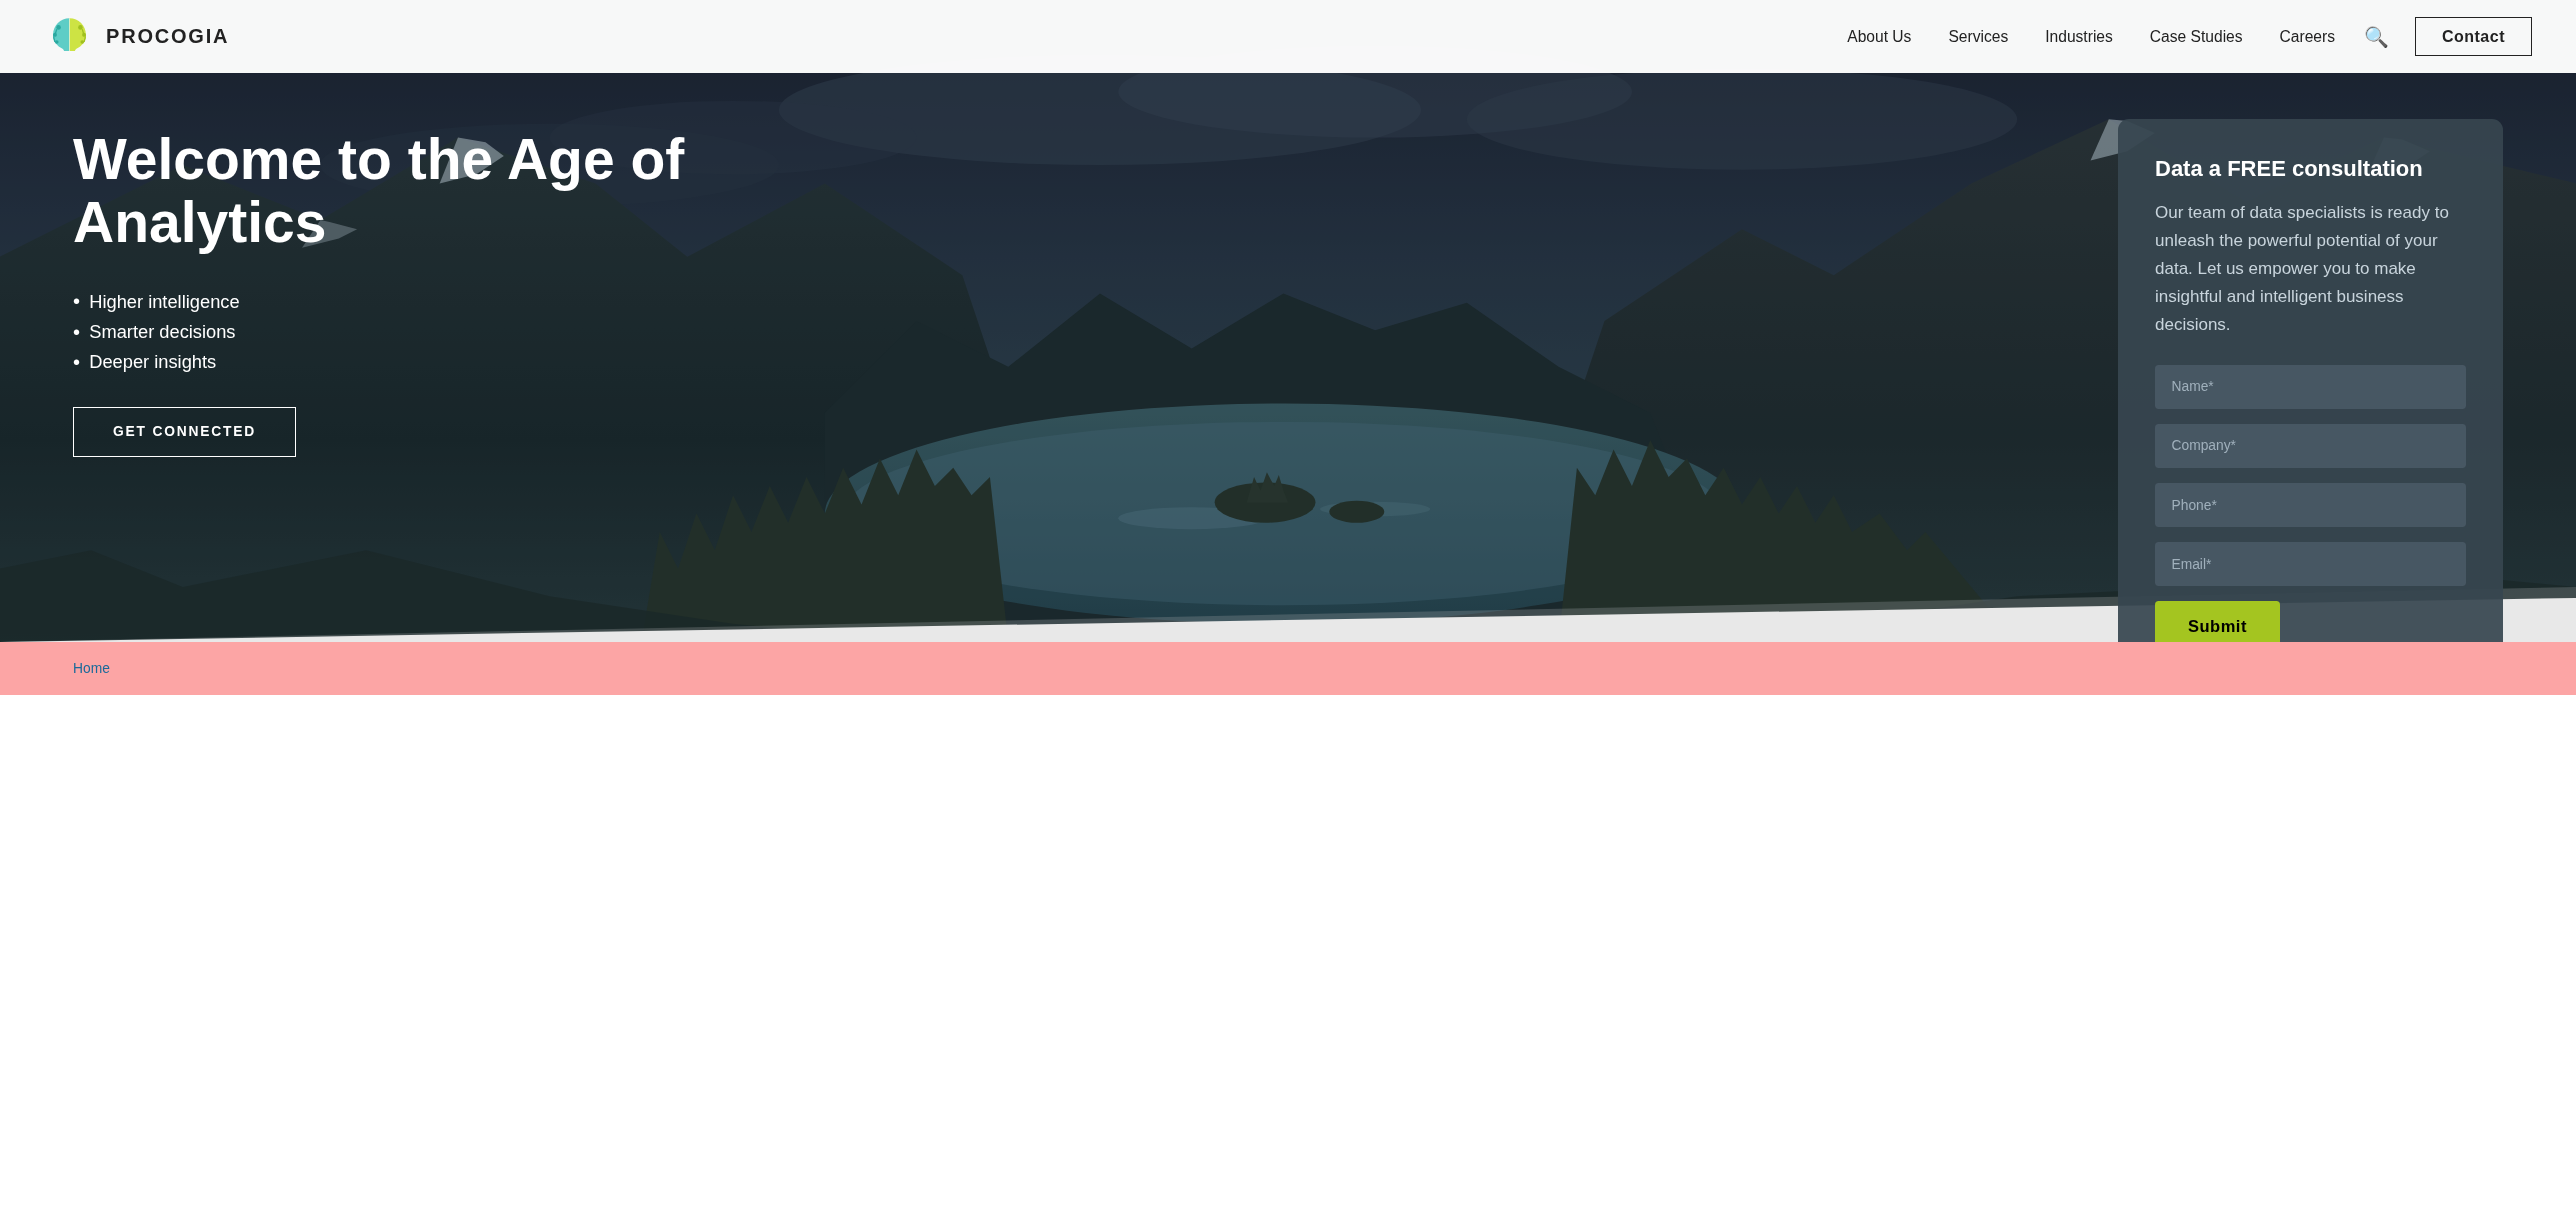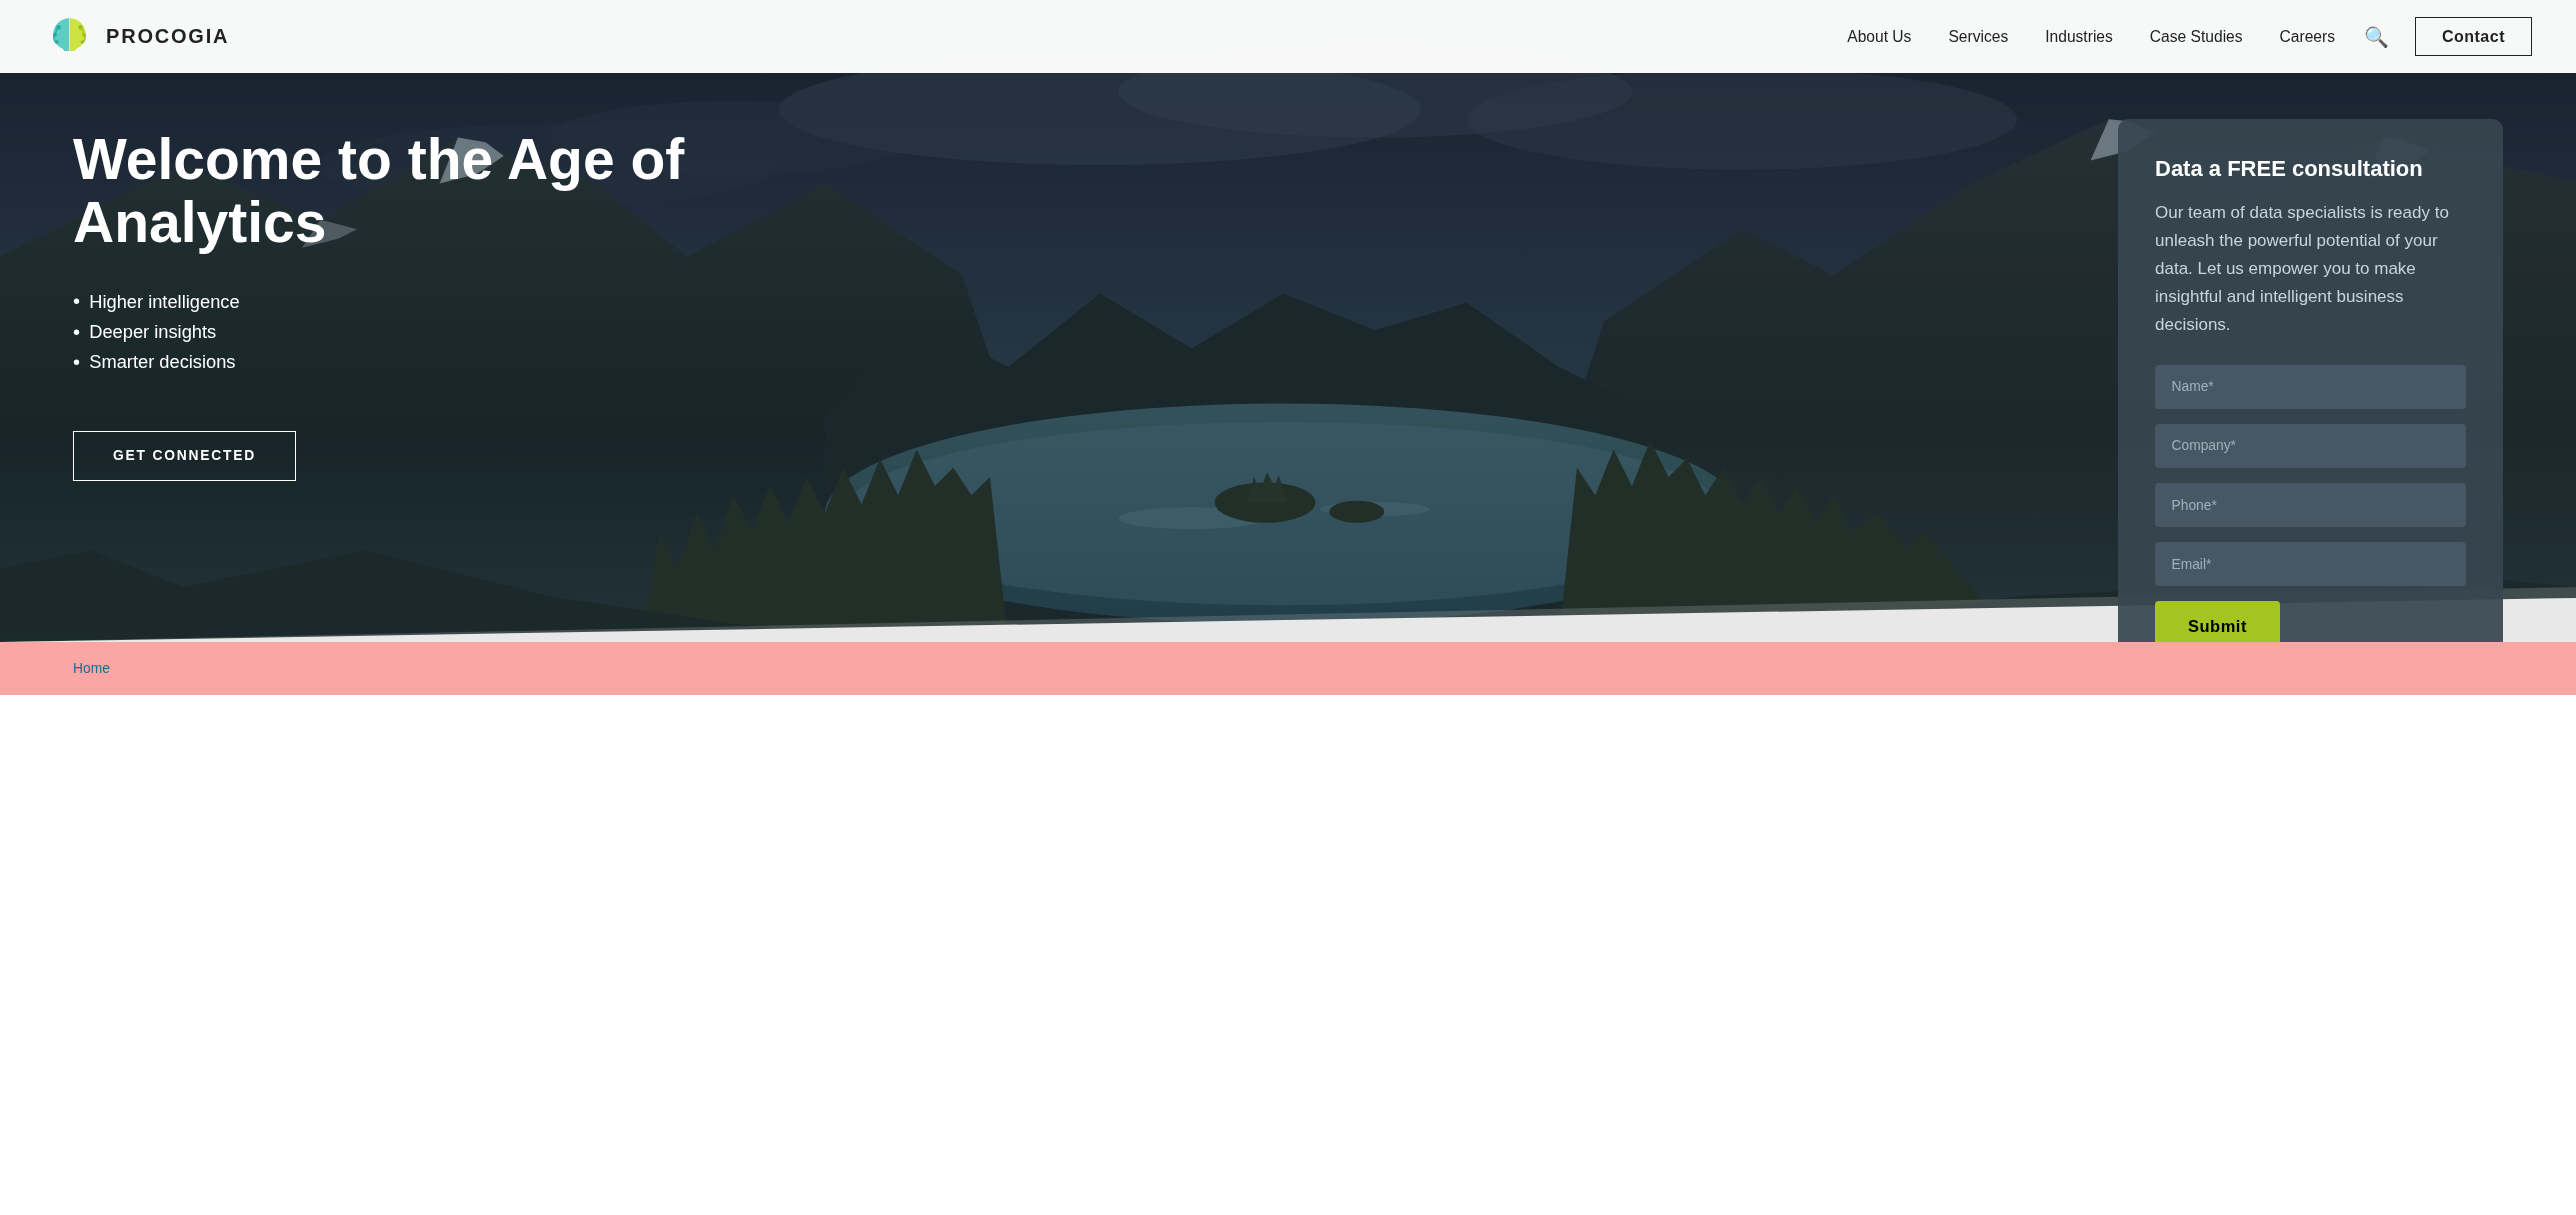--- a/index.html
+++ b/index.html
@@ -162,21 +162,20 @@
     .hero-cta-btn {
       display: inline-block;
       padding: 16.5px 39px;
       border: 1.8px solid #fff;
       background: transparent;
       color: #fff;
       font-size: 13.8px;
       font-weight: 700;
       letter-spacing: 1.8px;
       cursor: pointer;
-      margin-top: 24px;
     }
 
     
     .hero::after {
       content: '';
       position: absolute;
       bottom: 0;
       left: 0;
       right: 0;
       height: 110px;
@@ -378,22 +377,22 @@
     <polygon points="0,700 2810,700 2810,640 0,700" fill="#dde0e0" opacity="0.3"></polygon>
   </svg>
 
   <div class="hero-overlay"></div>
 
   <div class="hero-content">
     <h1 class="hero-title">Welcome to the Age of Analytics</h1>
 
     <ul class="hero-bullets">
       <li>Higher intelligence</li>
+      <li>Smarter decisions</li>
       <li>Deeper insights</li>
-      <li>Smarter decisions</li>
     </ul>
 
 
     <button class="hero-cta-btn">GET CONNECTED</button>
   </div>
 
   <div class="consultation-card">
     <h2 class="card-title">Data a FREE consultation</h2>
     <p class="card-desc">Our team of data specialists is ready to unleash the powerful potential of your data. Let us empower you to make insightful and intelligent business decisions.</p>
 

